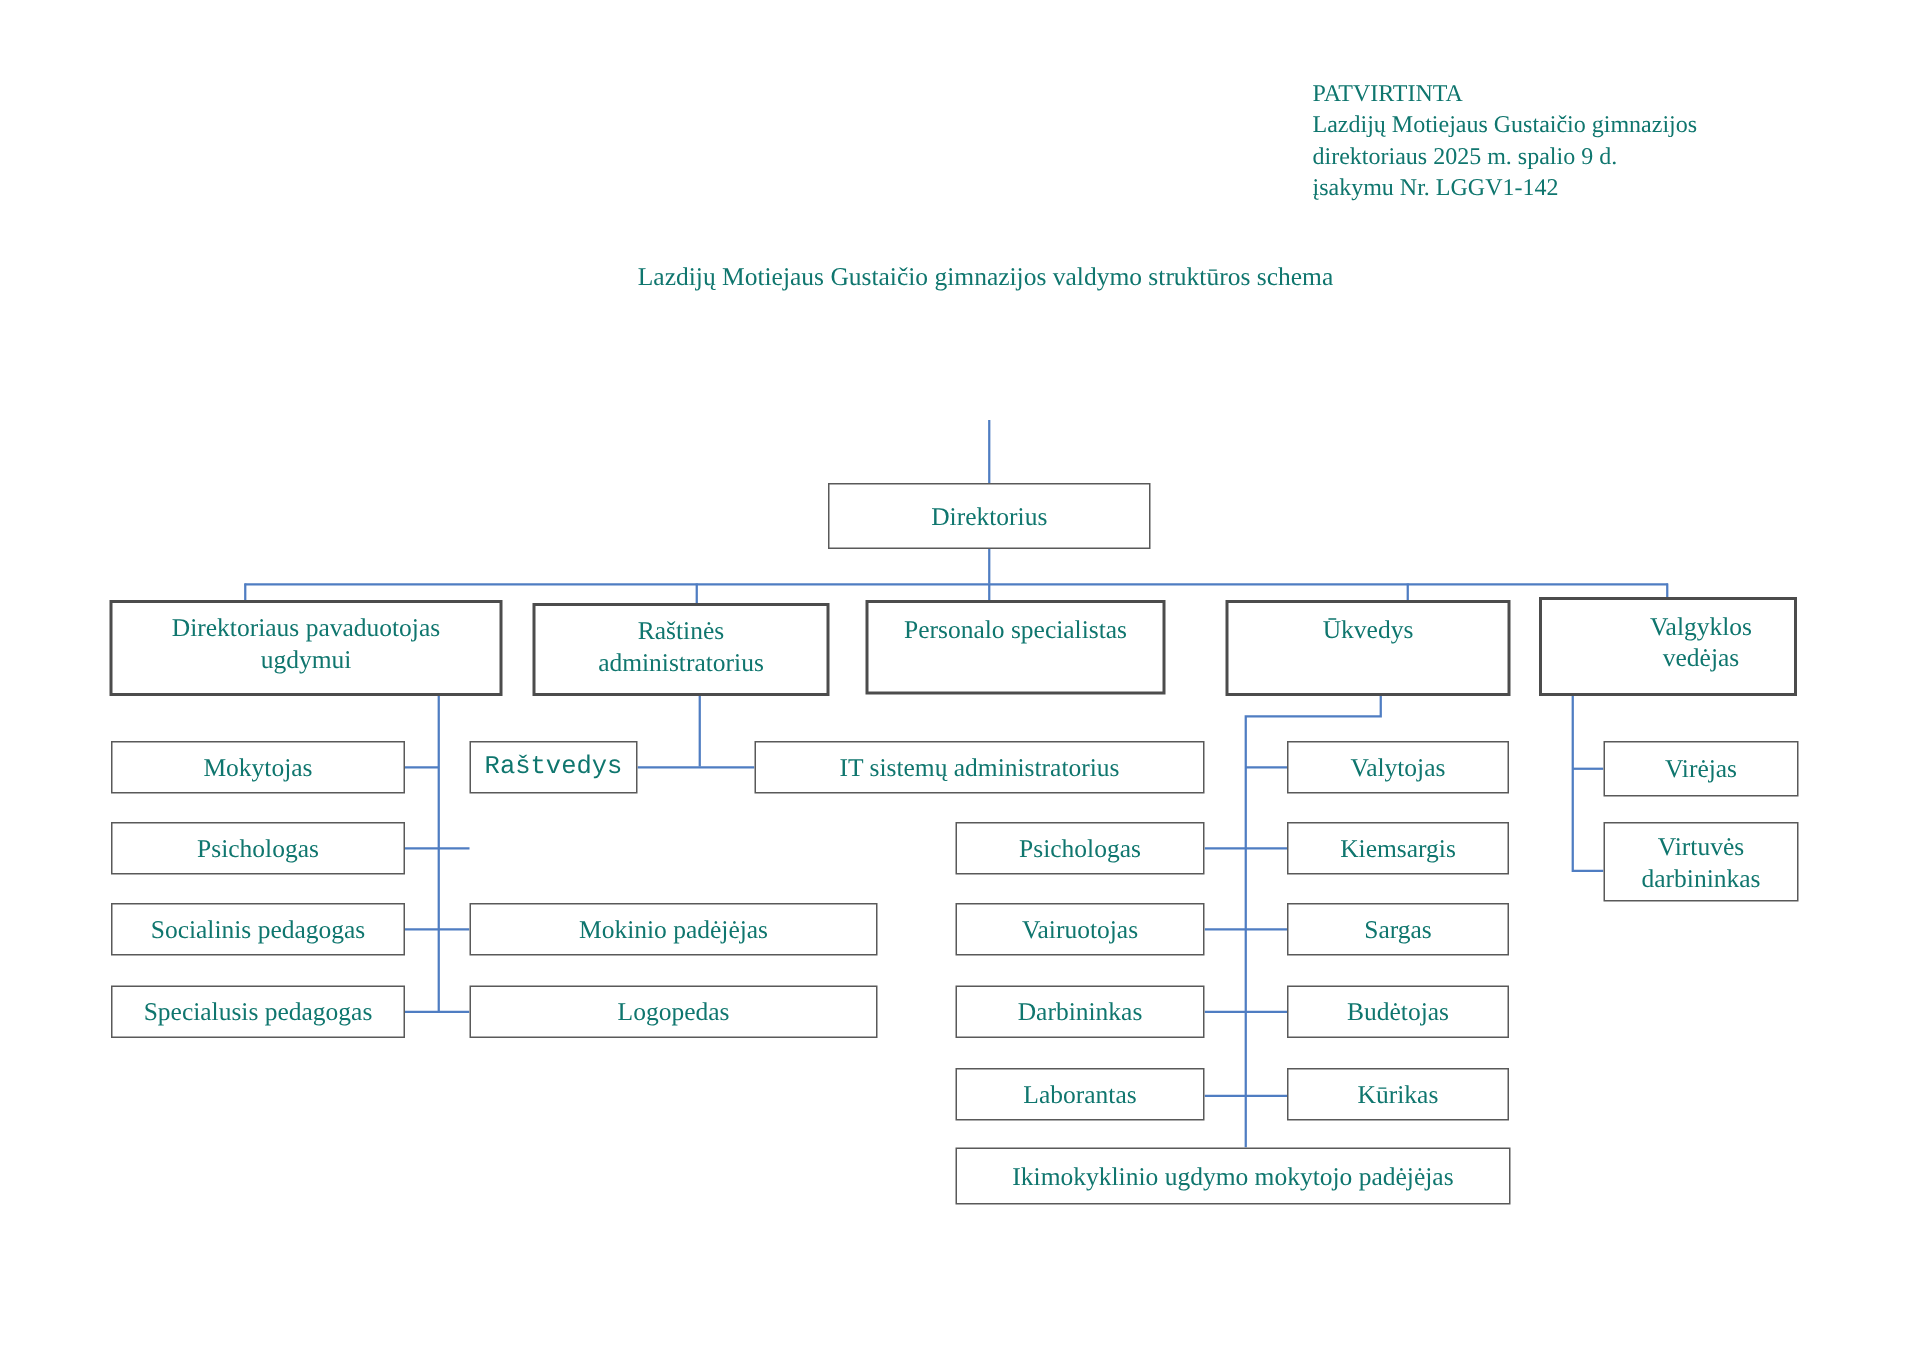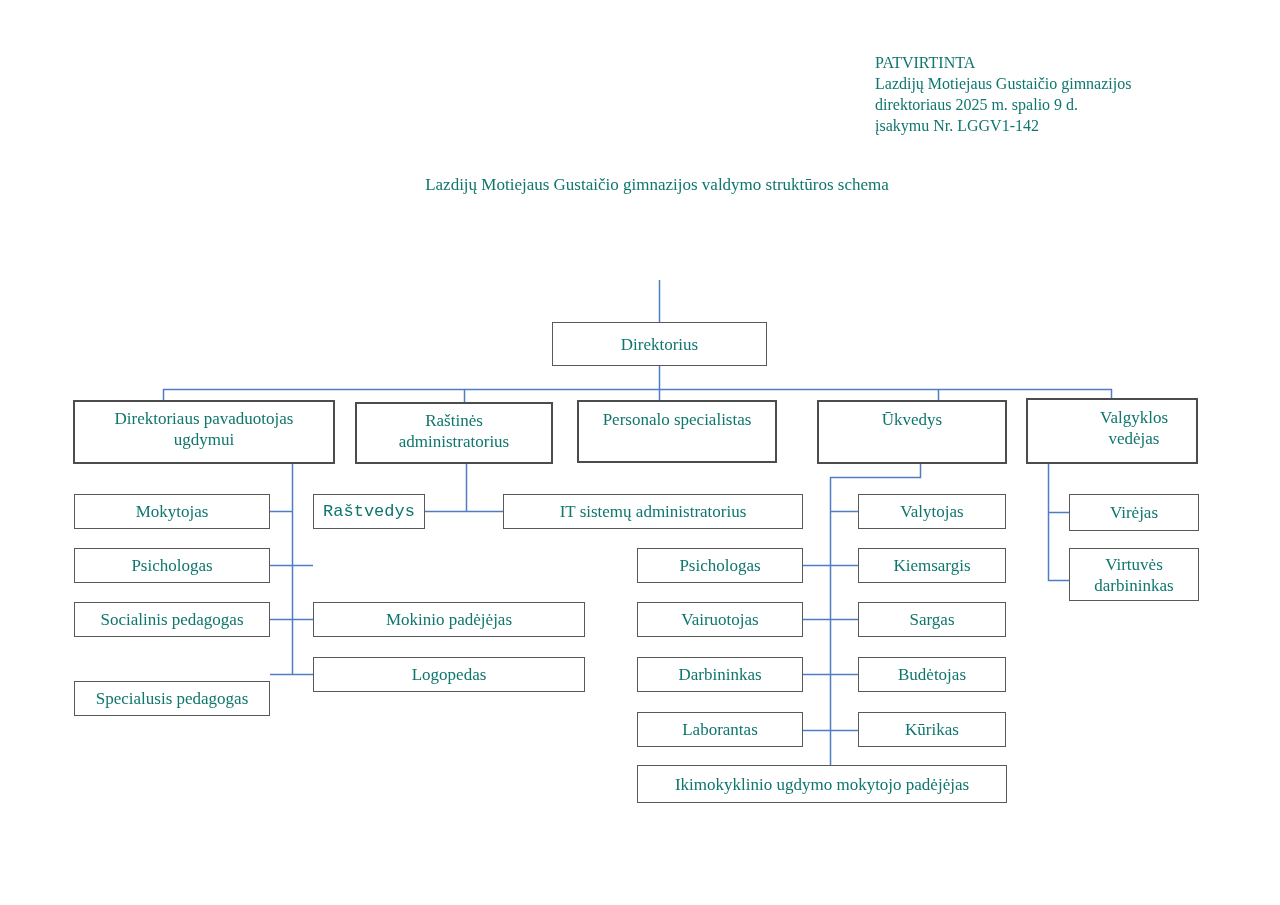--- a/index.html
+++ b/index.html
@@ -70,21 +70,21 @@
 
   <div class="box big vtop" style="left:73px;top:400px;width:262px;height:64px;padding:6px 12px 12px;">Direktoriaus pavaduotojas ugdymui</div>
   <div class="box big vtop" style="left:355px;top:402px;width:198px;height:62px;padding:6px 26px 0;">Raštinės administratorius</div>
   <div class="box big vtop" style="left:577px;top:400px;width:200px;height:63px;">Personalo specialistas</div>
   <div class="box big vtop" style="left:817px;top:400px;width:190px;height:64px;">Ūkvedys</div>
   <div class="box big vtop" style="left:1026px;top:398px;width:172px;height:66px;padding-left:48px;">Valgyklos vedėjas</div>
 
   <div class="box" style="left:74px;top:494px;width:196px;height:35px;">Mokytojas</div>
   <div class="box" style="left:74px;top:602px;width:196px;height:35px;">Socialinis pedagogas</div>
   <div class="box" style="left:74px;top:548px;width:196px;height:35px;">Psichologas</div>
-  <div class="box" style="left:74px;top:657px;width:196px;height:35px;margin-top:24px;">Specialusis pedagogas</div>
+  <div class="box" style="left:74px;top:657px;width:196px;height:35px;">Specialusis pedagogas</div>
 
   <div class="box" style="left:313px;top:494px;width:112px;height:35px;font-family:Liberation Mono, monospace;">Raštvedys</div>
   <div class="box" style="left:503px;top:494px;width:300px;height:35px;">IT sistemų administratorius</div>
   <div class="box" style="left:313px;top:602px;width:272px;height:35px;">Mokinio padėjėjas</div>
   <div class="box" style="left:313px;top:657px;width:272px;height:35px;">Logopedas</div>
 
   <div class="box" style="left:637px;top:548px;width:166px;height:35px;">Psichologas</div>
   <div class="box" style="left:637px;top:602px;width:166px;height:35px;">Vairuotojas</div>
   <div class="box" style="left:637px;top:657px;width:166px;height:35px;">Darbininkas</div>
   <div class="box" style="left:637px;top:712px;width:166px;height:35px;">Laborantas</div>

